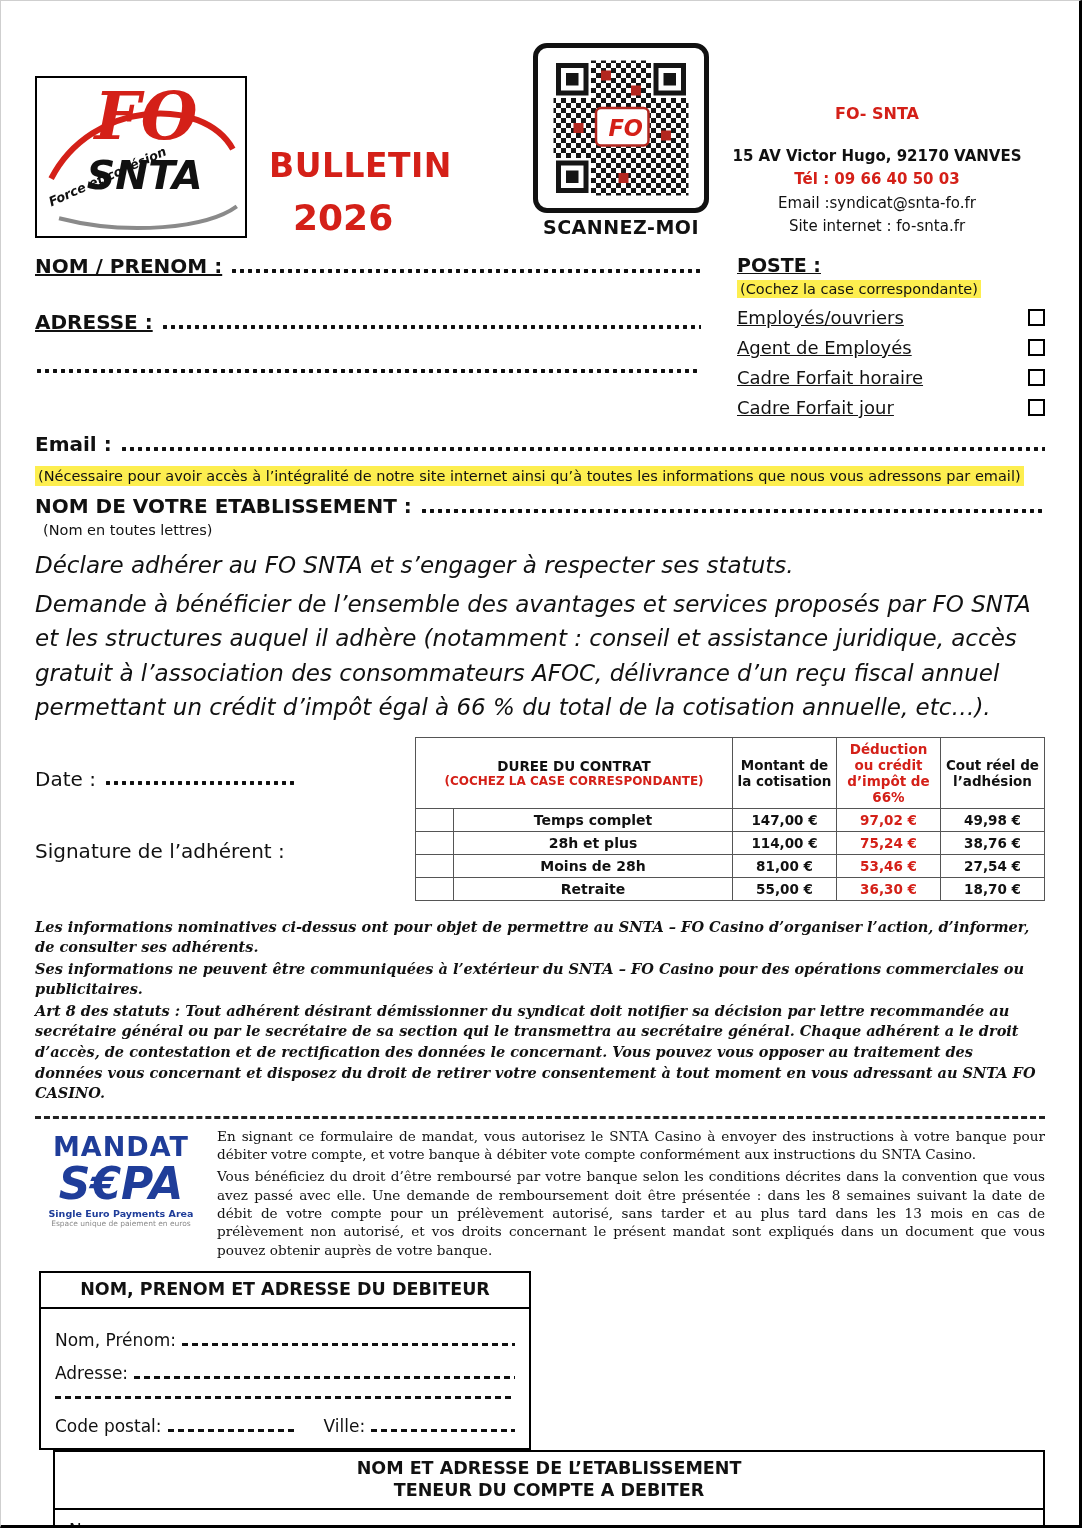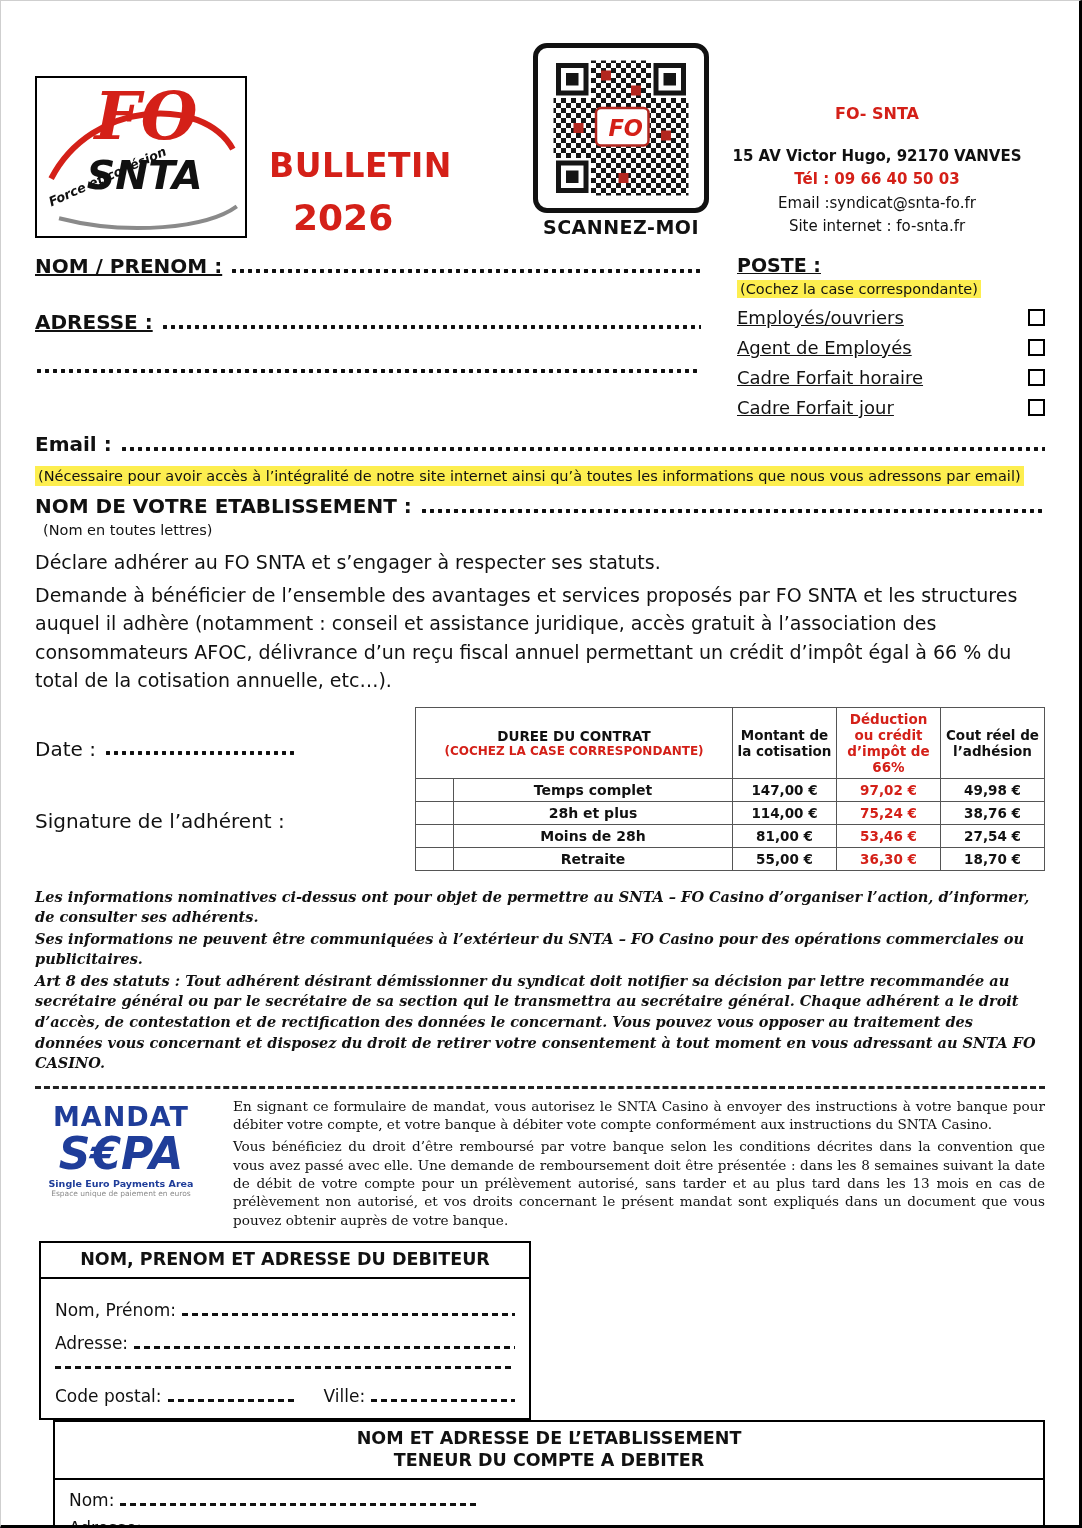--- a/index.html
+++ b/index.html
@@ -42,21 +42,21 @@
   .leftcol .field-row { margin-top: 0; }
   .leftcol .gap { height: 32px; }
   .rightcol { width: 308px; flex:none; }
   .poste-label { font-weight: 800; font-size: 19px; text-decoration: underline; }
   .poste-hint { display:inline-block; background:#fdee4f; font-size: 14.5px; margin-top: 4px; padding: 1px 3px; }
   .opt-row { display:flex; justify-content: space-between; align-items:center; margin-top: 9px; }
   .opt-label { font-size: 18px; }
   .checkbox { width: 17px; height: 17px; border: 2px solid #000; background:#fff; flex:none; }
   .note-yellow { background:#fdee4f; font-size: 14.5px; margin-top: 10px; padding: 2px 3px; display:inline-block; }
   .hint-small { font-size: 14.5px; margin-top: 4px; margin-left: 8px; }
-  .para { font-size: 19px; margin-top: 10px; line-height: 1.5; }
+  .para { font-size: 23px; margin-top: 10px; line-height: 1.5; font-style: italic; }
   
   .mid { display:flex; margin-top: 12px; }
   .mid-left { width: 380px; flex:none; padding-top: 30px; }
   .sig-label { font-size: 20px; margin-top: 48px; }
   table.tarif { border-collapse: collapse; flex:1; align-self:flex-start; }
   table.tarif th, table.tarif td { border: 1px solid #555; padding: 3px 4px; }
   .th-duree { width: 292px; font-size: 13.5px; text-align:center; }
   .th-duree .sub { color:#d42018; font-size: 12px; font-weight: 800; }
   th.tcol { font-size: 13.5px; width: 104px; text-align:center; }
   th.tcol.red { color:#d42018; }
@@ -68,21 +68,21 @@
   .legal { font-family: "DejaVu Serif", serif; font-style: italic; font-size: 14.5px; line-height: 1.42; margin-top: 16px; font-weight:600; }
   .legal p { margin-top: 1px; }
   .divider { border-top: 3px dashed #222; margin-top: 12px; }
   
   .sepa-row { display:flex; margin-top: 8px; }
   .sepa-logo { width: 172px; flex:none; text-align:center; padding-top: 4px; }
   .sepa-mandat { color:#1f3d99; font-weight: 800; font-size: 27px; letter-spacing: 1px; }
   .sepa-word { color:#1f3d99; font-weight: 800; font-size: 44px; line-height: 1; font-style: italic; }
   .sepa-sub1 { color:#1f3d99; font-weight:700; font-size: 9.5px; margin-top: 2px; }
   .sepa-sub2 { color:#8a8a8a; font-size: 7.5px; }
-  .sepa-text { flex:1; font-family: "DejaVu Serif", serif; font-size: 13.6px; line-height: 1.35; text-align: justify; margin-left: 26px; }
+  .sepa-text { flex:1; font-family: "DejaVu Serif", serif; font-size: 13.6px; line-height: 1.35; text-align: justify; margin-left: 10px; }
   .sepa-text p + p { margin-top: 4px; }
   
   .boxes-row { display:flex; margin-top: 12px; flex-direction: column; }
   .dbox { border: 2px solid #000; background:#fff; }
   .dbox-left { width: 492px; flex:none; margin-left: 4px; }
   .dbox-right { flex:1; margin-left: 18px; }
   .dbox-title { border: 2px solid #000; margin: -2px; padding: 6px 4px; text-align:center; font-weight: 700; font-size: 17.5px; line-height:1.25; }
   .dbox-body { padding: 10px 14px 12px 14px; }
   .f-row { display:flex; align-items:flex-end; margin-top: 13px; font-size: 17px; }
   .f-row .lbl { white-space:nowrap; margin-right: 6px; }

